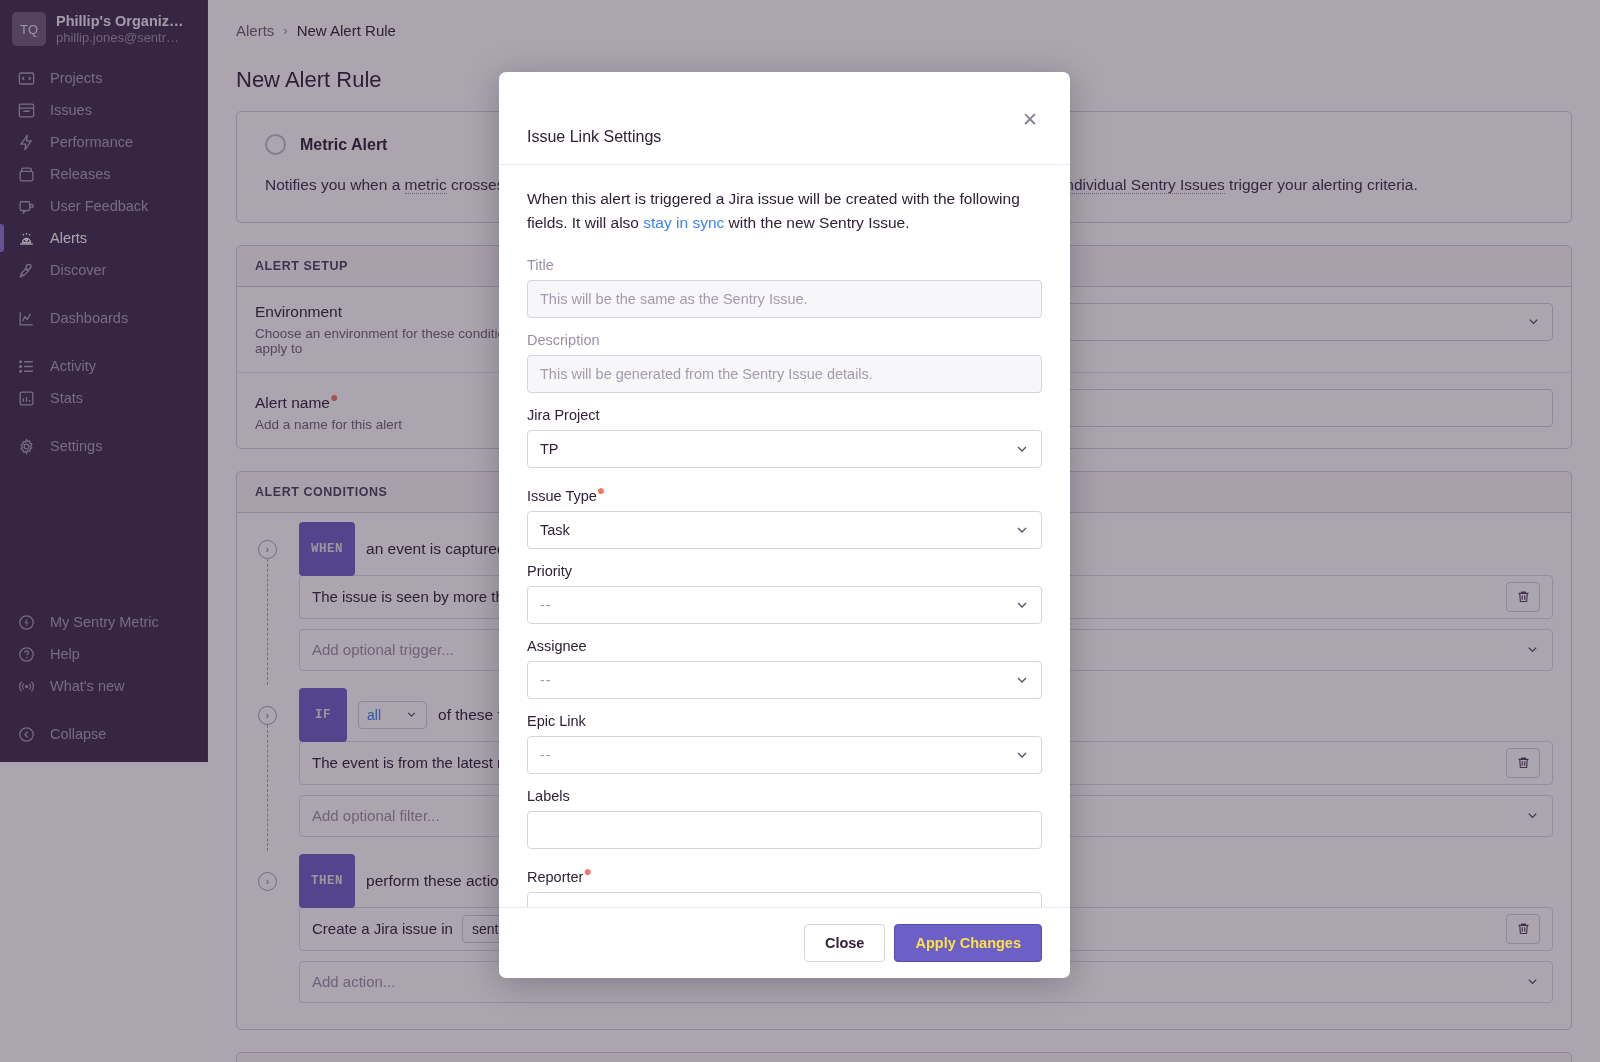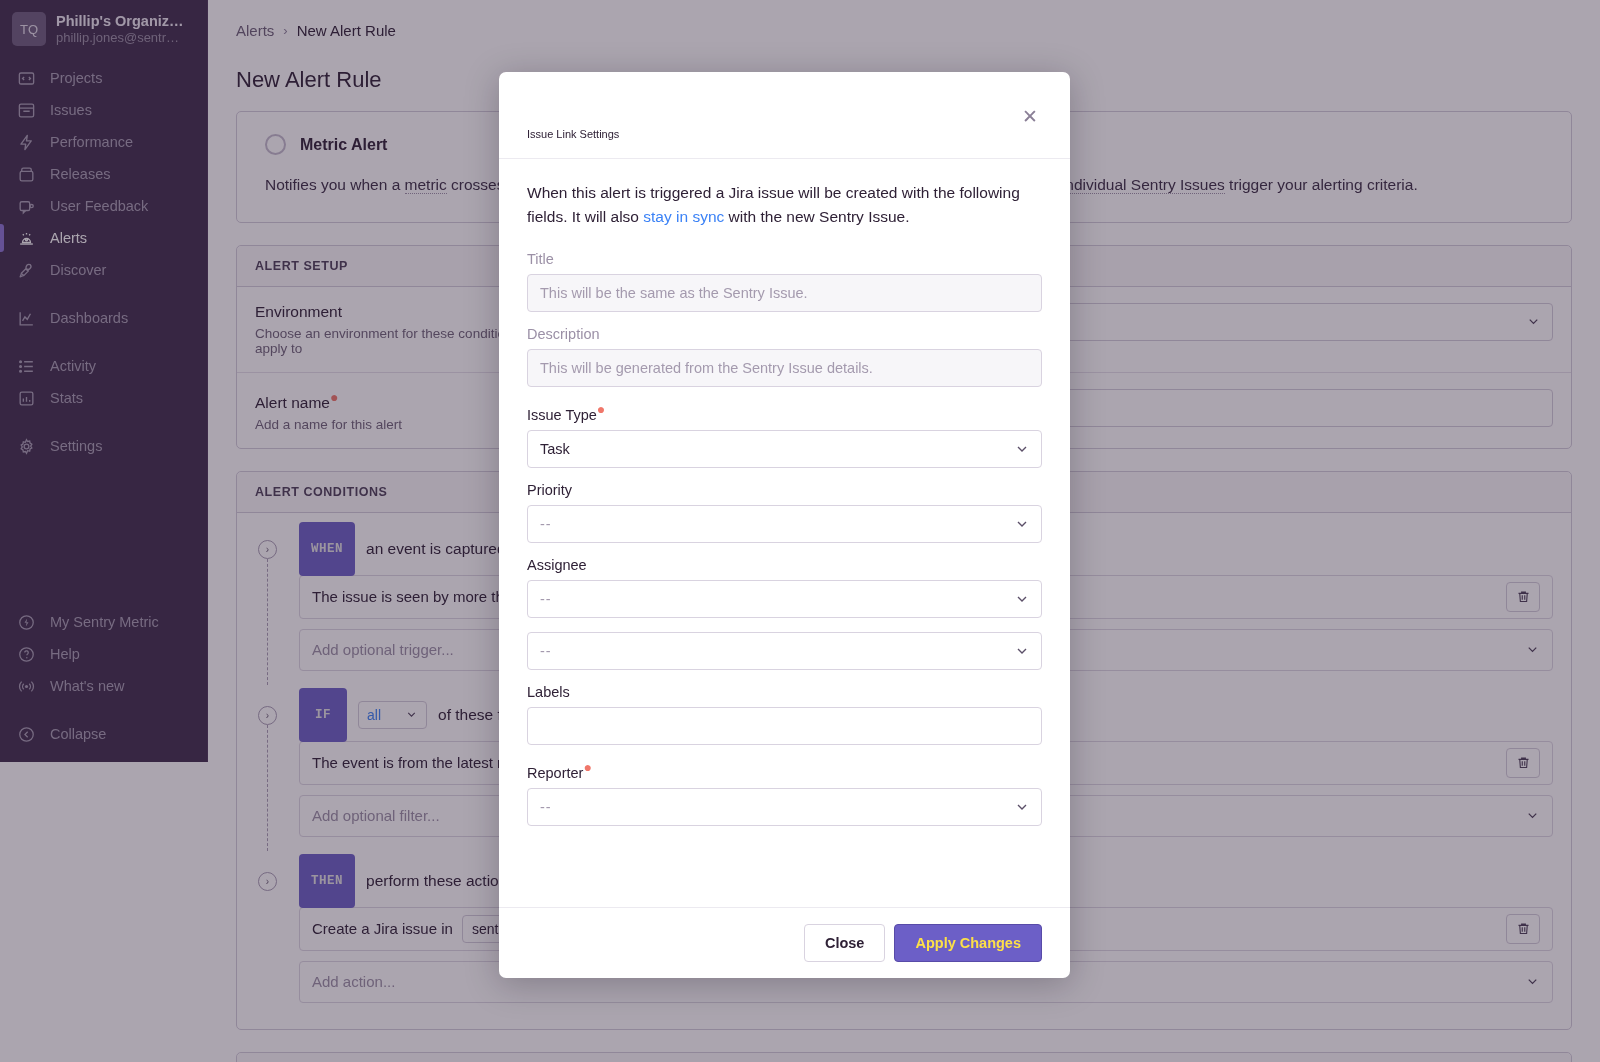--- a/index.html
+++ b/index.html
@@ -214,21 +214,21 @@
     z-index: 25;
     display: flex; flex-direction: column;
     overflow: hidden;
   }
   .modal-header {
     display: flex; align-items: center; justify-content: space-between;
     padding: 20px 28px 18px 28px;
     border-bottom: 1px solid #eceaf0;
     flex: 0 0 auto;
   }
-  .modal-title { font-size: 11px; color: #2f2136; font-weight: normal; margin-top: 36px; }
+  .modal-title { font-size: 16px; color: #2f2136; font-weight: normal; margin-top: 36px; }
   .modal-close {
     background: none; border: none; cursor: pointer;
     color: #8a7f96; font-size: 19px; line-height: 1;
     padding: 2px 4px;
     font-family: "Liberation Sans", sans-serif;
   }
   .modal-body {
     flex: 1 1 auto; padding: 22px 28px 18px 28px; overflow: hidden;
   }
   .modal-intro {
@@ -644,20 +644,31 @@
       <div class="m-field">
         <label class="m-label disabled">Title</label>
         <input class="m-input readonly" type="text" readonly="" placeholder="This will be the same as the Sentry Issue." style="">
       </div>
 
       <div class="m-field">
         <label class="m-label disabled">Description</label>
         <input class="m-input readonly" type="text" readonly="" placeholder="This will be generated from the Sentry Issue details." style="">
       </div>
 
+      <div class="m-field">
+        <label class="m-label">Jira Project</label>
+        <div class="m-select">
+          <span>TP</span>
+          <span class="chev2">
+            <svg viewBox="0 0 24 24" fill="none" stroke="currentColor" stroke-width="2">
+                <path d="M6 9l6 6 6-6"></path>
+              </svg>
+          </span>
+        </div>
+      </div>
 
       <div class="m-field">
         <label class="m-label"><span>Issue Type</span><span class="req-star">●</span></label>
         <div class="m-select">
           <span>Task</span>
           <span class="chev2">
             <svg viewBox="0 0 24 24" fill="none" stroke="currentColor" stroke-width="2">
                 <path d="M6 9l6 6 6-6"></path>
               </svg>
           </span>
@@ -682,20 +693,21 @@
           <span class="ph">--</span>
           <span class="chev2">
             <svg viewBox="0 0 24 24" fill="none" stroke="currentColor" stroke-width="2">
                 <path d="M6 9l6 6 6-6"></path>
               </svg>
           </span>
         </div>
       </div>
 
       <div class="m-field">
+        <label class="m-label">Epic Link</label>
         <div class="m-select">
           <span class="ph">--</span>
           <span class="chev2">
             <svg viewBox="0 0 24 24" fill="none" stroke="currentColor" stroke-width="2">
                 <path d="M6 9l6 6 6-6"></path>
               </svg>
           </span>
         </div>
       </div>
 

